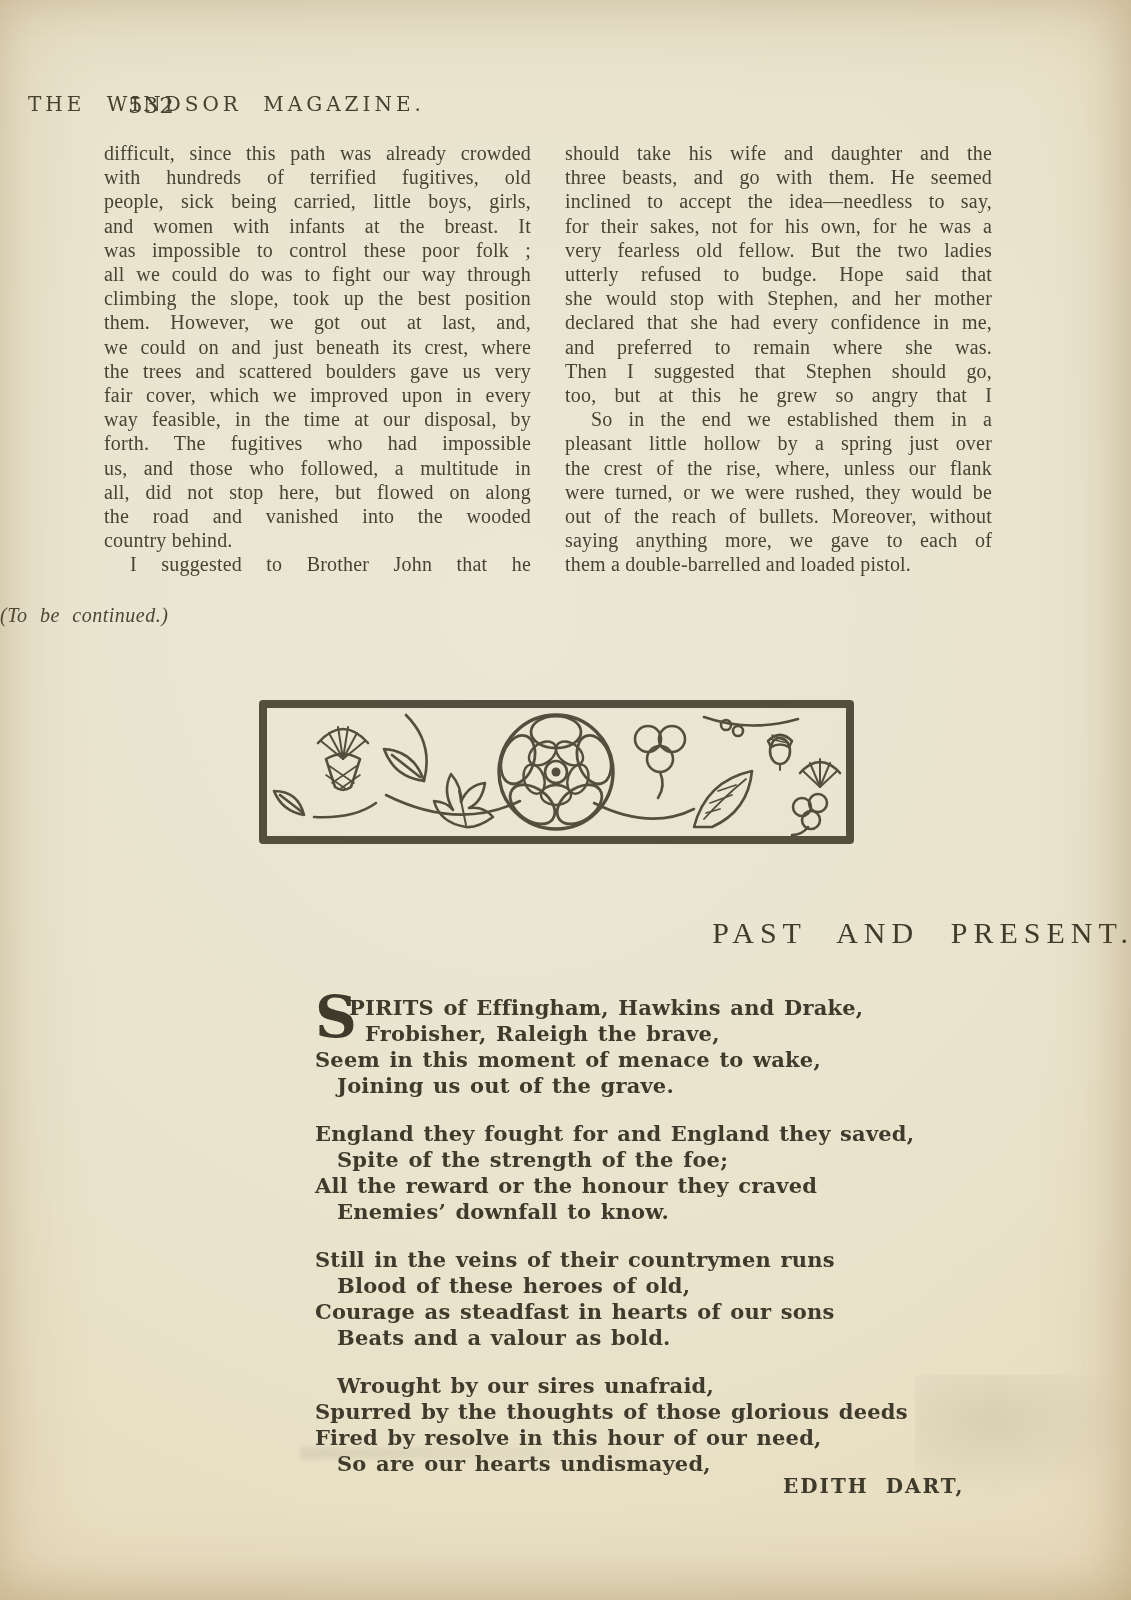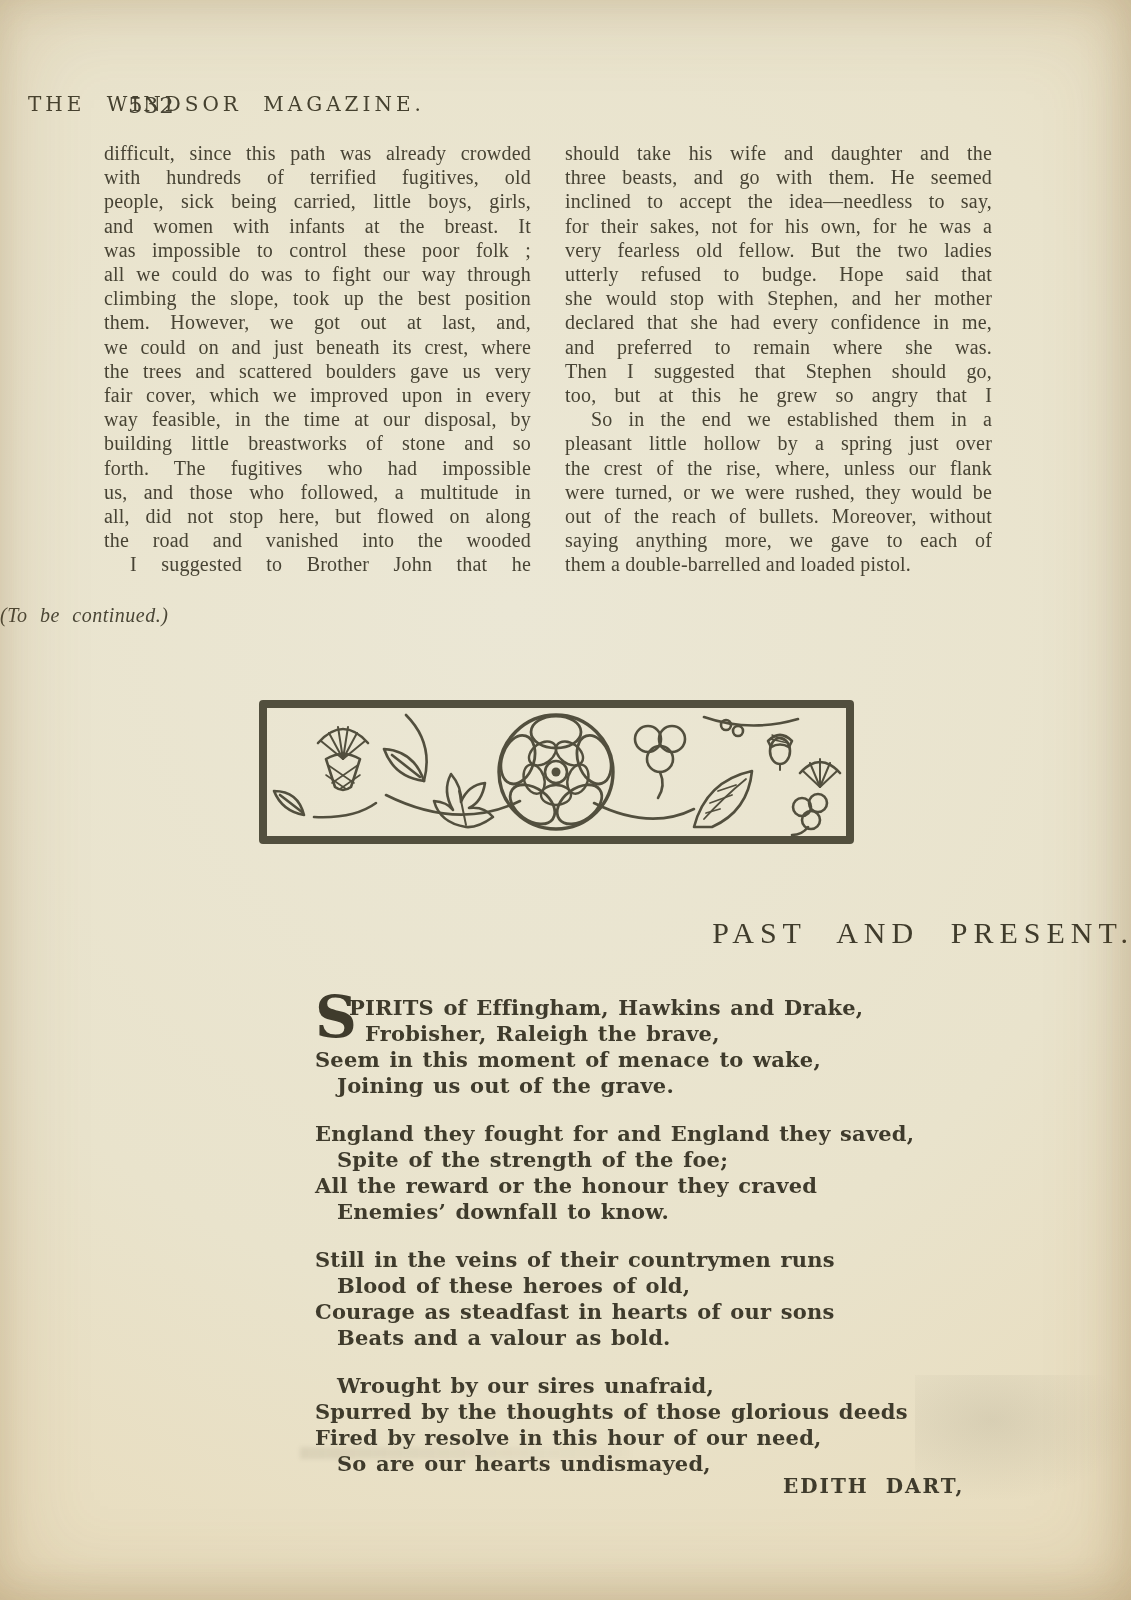--- a/index.html
+++ b/index.html
@@ -57,25 +57,25 @@
         <div class="line">people, sick being carried, little boys, girls,</div>
         <div class="line">and women with infants at the breast. It</div>
         <div class="line">was impossible to control these poor folk ;</div>
         <div class="line">all we could do was to fight our way through</div>
         <div class="line">climbing the slope, took up the best position</div>
         <div class="line">them. However, we got out at last, and,</div>
         <div class="line">we could on and just beneath its crest, where</div>
         <div class="line">the trees and scattered boulders gave us very</div>
         <div class="line">fair cover, which we improved upon in every</div>
         <div class="line">way feasible, in the time at our disposal, by</div>
-        <div class="line">building little breastworks of stone and so</div>
         <div class="line">forth. The fugitives who had impossible</div>
         <div class="line">us, and those who followed, a multitude in</div>
         <div class="line">all, did not stop here, but flowed on along</div>
         <div class="line">the road and vanished into the wooded</div>
+        <div class="line end">country behind.</div>
         <div class="line ind">I suggested to Brother John that he</div>
       </div>
     <div class="column">
         <div class="line">should take his wife and daughter and the</div>
         <div class="line">three beasts, and go with them. He seemed</div>
         <div class="line">inclined to accept the idea—needless to say,</div>
         <div class="line">for their sakes, not for his own, for he was a</div>
         <div class="line">very fearless old fellow. But the two ladies</div>
         <div class="line">utterly refused to budge. Hope said that</div>
         <div class="line">she would stop with Stephen, and her mother</div>

